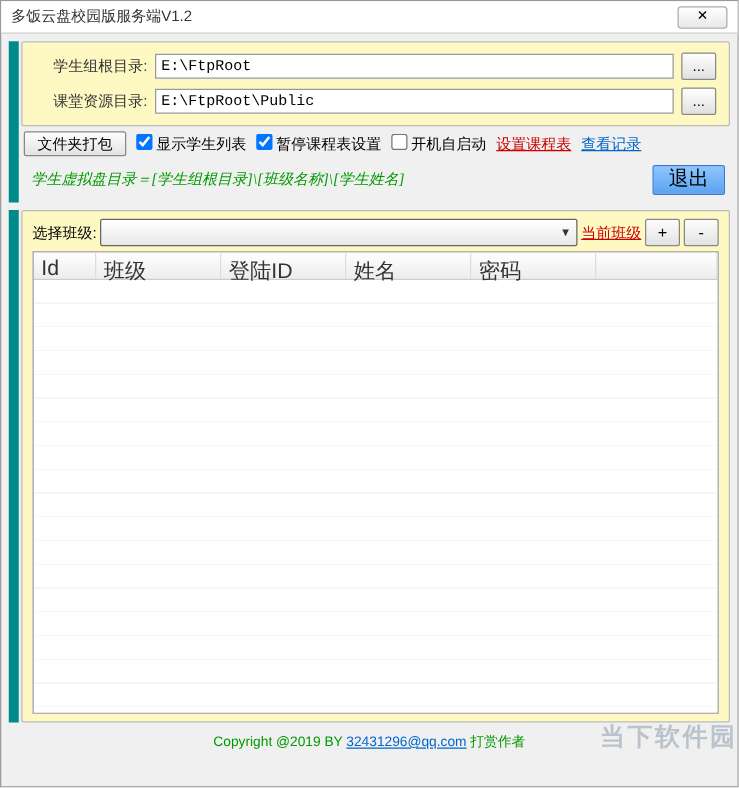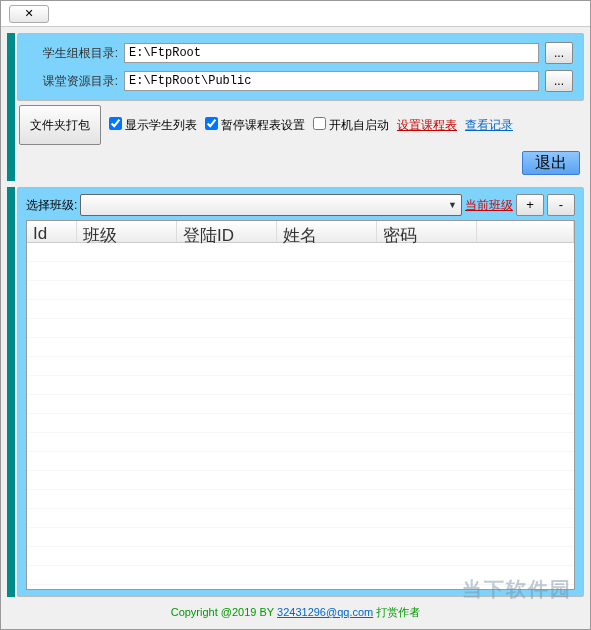--- a/index.html
+++ b/index.html
@@ -3,27 +3,27 @@
 <meta charset="utf-8">
 <style>
 * { box-sizing: border-box; margin: 0; padding: 0; }
 body { font-family: "Microsoft YaHei", "SimSun", sans-serif; font-size: 12px; background: #fff; width: 591px; height: 630px; overflow: hidden; }
 .window { width: 591px; height: 630px; border: 1px solid #999; background: #f0f0f0; position: relative; }
 .titlebar { height: 26px; background: #fff; border-bottom: 1px solid #ccc; display: flex; align-items: center; padding: 0 8px; }
 .titlebar-text { flex: 1; font-size: 12px; color: #333; }
 .close-btn { width: 40px; height: 18px; border: 1px solid #aaa; border-radius: 3px; background: linear-gradient(#fff,#e8e8e8); text-align: center; line-height: 14px; font-size: 11px; cursor: pointer; }
 .content { padding: 6px 6px 0 6px; }
 .teal-wrap { border-left: 8px solid #008b8b; padding-left: 2px; margin-bottom: 6px; }
-.panel { border: 1px solid #bbb; background: #7dd3fc; padding: 8px 10px; border-radius: 2px; }
+.panel { border: 1px solid #bbb; background: #fef9c3; padding: 8px 10px; border-radius: 2px; }
 .row { display: flex; align-items: center; margin-bottom: 6px; gap: 6px; }
 .row:last-child { margin-bottom: 0; }
 .lbl { width: 90px; text-align: right; color: #333; }
 .textbox { flex: 1; height: 20px; border: 1px solid #999; background: #fff; padding: 0 4px; font-size: 12px; font-family: "Courier New", monospace; }
 .small-btn { width: 28px; height: 22px; border: 1px solid #888; background: linear-gradient(#fff,#e0e0e0); border-radius: 2px; text-align: center; line-height: 18px; cursor: pointer; font-size: 12px; }
-.btn { height: 40px; padding: 0 10px; border: 1px solid #888; background: linear-gradient(#fdfdfd,#e3e3e3); border-radius: 2px; cursor: pointer; font-size: 12px; display: inline-flex; align-items: center; }
+.btn { height: 20px; padding: 0 10px; border: 1px solid #888; background: linear-gradient(#fdfdfd,#e3e3e3); border-radius: 2px; cursor: pointer; font-size: 12px; display: inline-flex; align-items: center; }
 .row2 { display: flex; align-items: center; gap: 8px; padding: 4px 2px 6px 2px; flex-wrap: wrap; }
 .chk { display: inline-flex; gap: 3px; }
 .chk input { width: 13px; height: 13px; }
 .link { color: #c00; text-decoration: underline; cursor: pointer; }
 .link2 { color: #0066cc; text-decoration: underline; cursor: pointer; }
 .hint { color: #090; font-style: italic; font-size: 12px; padding: 4px 4px; font-family: "SimSun", serif; }
 .action-row { display: flex; align-items: center; gap: 10px; padding: 0 4px 6px 4px; }
 .action-row .spacer { flex: 1; }
 .btn-wide { width: 70px; height: 24px; border: 1px solid #888; background: linear-gradient(#fdfdfd,#e3e3e3); border-radius: 2px; cursor: pointer; font-size: 12px; }
 .btn-exit { width: 58px; height: 24px; border: 1px solid #3a7bd5; background: linear-gradient(#8fc6ff,#5aa3ef); border-radius: 2px; cursor: pointer; font-size: 16px; color: #000; }
@@ -40,27 +40,28 @@
 .th-name { width: 100px; }
 .th-login { width: 100px; }
 .th-pwd { width: 100px; }
 .th-rest { flex: 1; }
 .tbody { height: 348px; background: repeating-linear-gradient(to bottom, #fff 0, #fff 18px, #f6f6f6 18px, #f6f6f6 19px); }
 .bottom-row { display: flex; align-items: center; gap: 8px; padding: 6px 2px 2px 2px; }
 .name-input { width: 170px; height: 20px; border: 1px solid #999; background: #fff; padding: 0 4px; }
 .btn-b { width: 64px; height: 24px; border: 1px solid #888; background: linear-gradient(#fdfdfd,#e3e3e3); border-radius: 2px; cursor: pointer; font-size: 12px; }
 .copyright { text-align: center; font-size: 11px; color: #090; padding: 2px 0 2px 0; }
 .copyright .mail { color: #0066cc; text-decoration: underline; }
-.watermark { position: absolute; right: 18px; bottom: 26px; font-size: 20px; color: rgba(120,140,160,0.45); font-weight: bold; pointer-events: none; letter-spacing: 2px; }
+.watermark { position: absolute; right: 0; bottom: 26px; font-size: 20px; color: rgba(120,140,160,0.45); font-weight: bold; pointer-events: none; letter-spacing: 2px; }
 </style>
 </head>
 <body>
 
 <div class="window">
   <div class="titlebar">
+    <span class="titlebar-text">多饭云盘校园版服务端V1.2</span>
     <div class="close-btn"><span>✕</span></div>
   </div>
 
   <div class="content">
 
     <div class="teal-wrap">
       <div class="panel">
         <div class="row">
           <span class="lbl">学生组根目录:</span>
           <input class="textbox" value="E:\FtpRoot" style="">
@@ -85,20 +86,21 @@
         </label>
         <label class="chk">
           <input type="checkbox" style="">
           <span>开机自启动</span>
         </label>
         <span class="link">设置课程表</span>
         <span class="link2">查看记录</span>
       </div>
 
       <div class="action-row">
+        <span class="hint">学生虚拟盘目录＝[学生组根目录]\[班级名称]\[学生姓名]</span>
         <span class="spacer"></span>
         <button class="btn-exit">退出</button>
       </div>
     </div>
 
     <div class="teal-wrap">
       <div class="panel lower-panel">
         <div class="sel-row">
           <span>选择班级:</span>
           <div class="combo">

